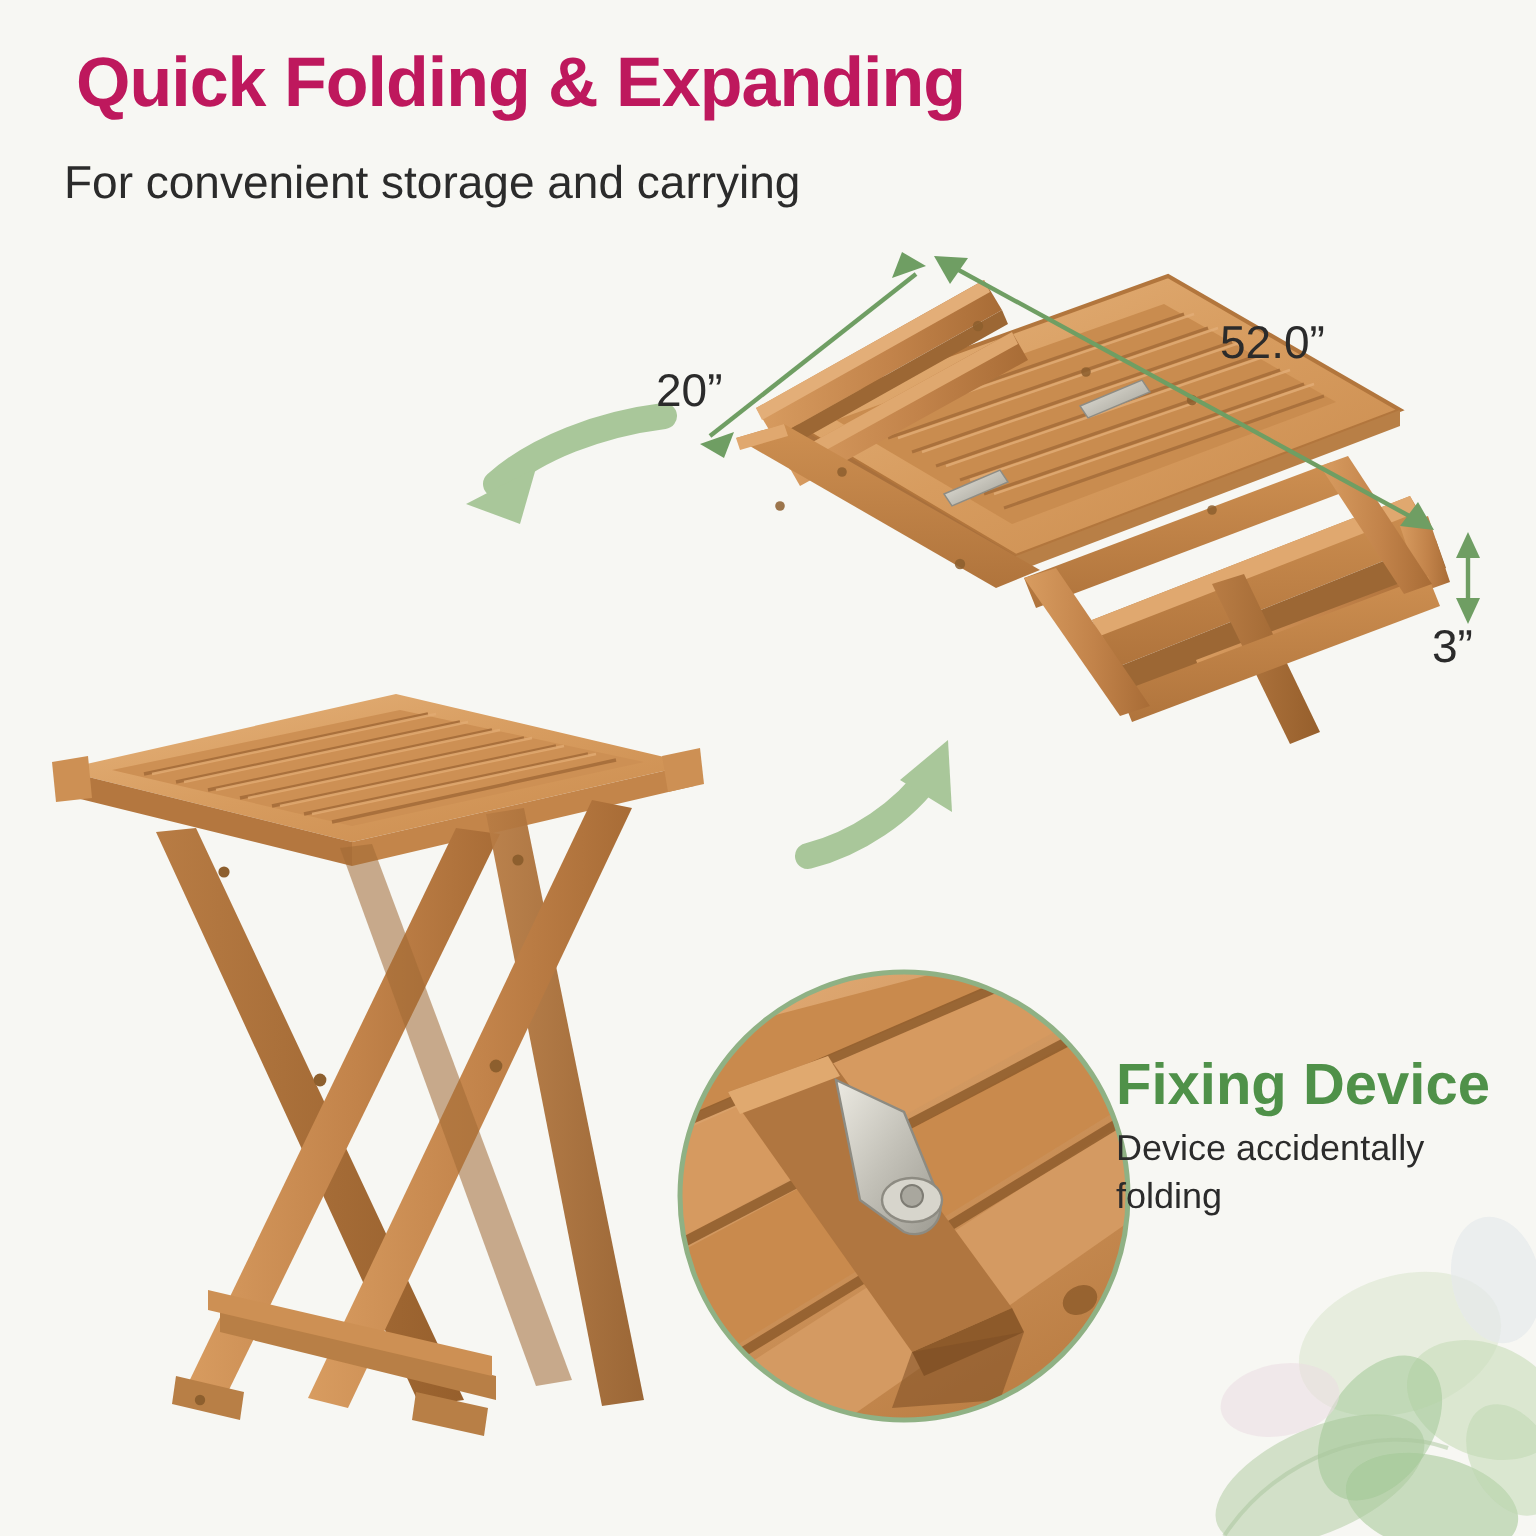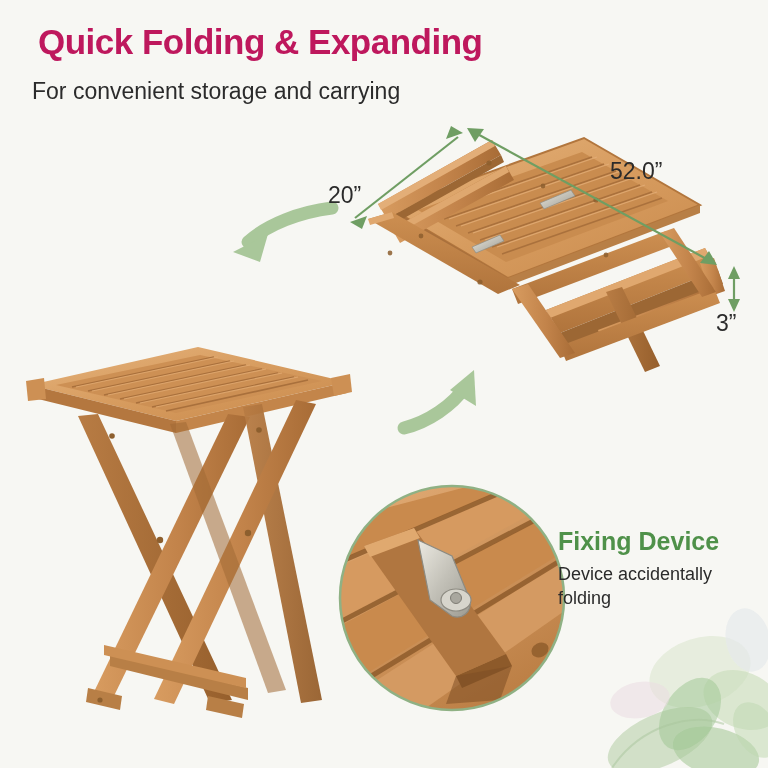--- a/index.html
+++ b/index.html
@@ -23,21 +23,21 @@
 
   
   .dim{position:absolute;color:#2b2b2b;font-size:23px;white-space:nowrap;}
   .dim-20{left:328px;top:142px;margin-top:40px;}
   .dim-355{left:610px;top:158px;}
   .dim-3{left:716px;top:310px;}
 
   
   .feat-title{
     position:absolute;left:558px;top:527px;
-    font-size:25px;font-weight:bold;color:#4f9149;white-space:nowrap;
+    font-size:29px;font-weight:bold;color:#4f9149;white-space:nowrap;
   }
   .feat-desc{
     position:absolute;left:558px;top:562px;width:190px;
     font-size:18px;line-height:1.35;color:#2b2b2b;
   }
 
   
   .layer{position:absolute;left:0;top:0;width:768px;height:768px;}
 </style>
 </head>

